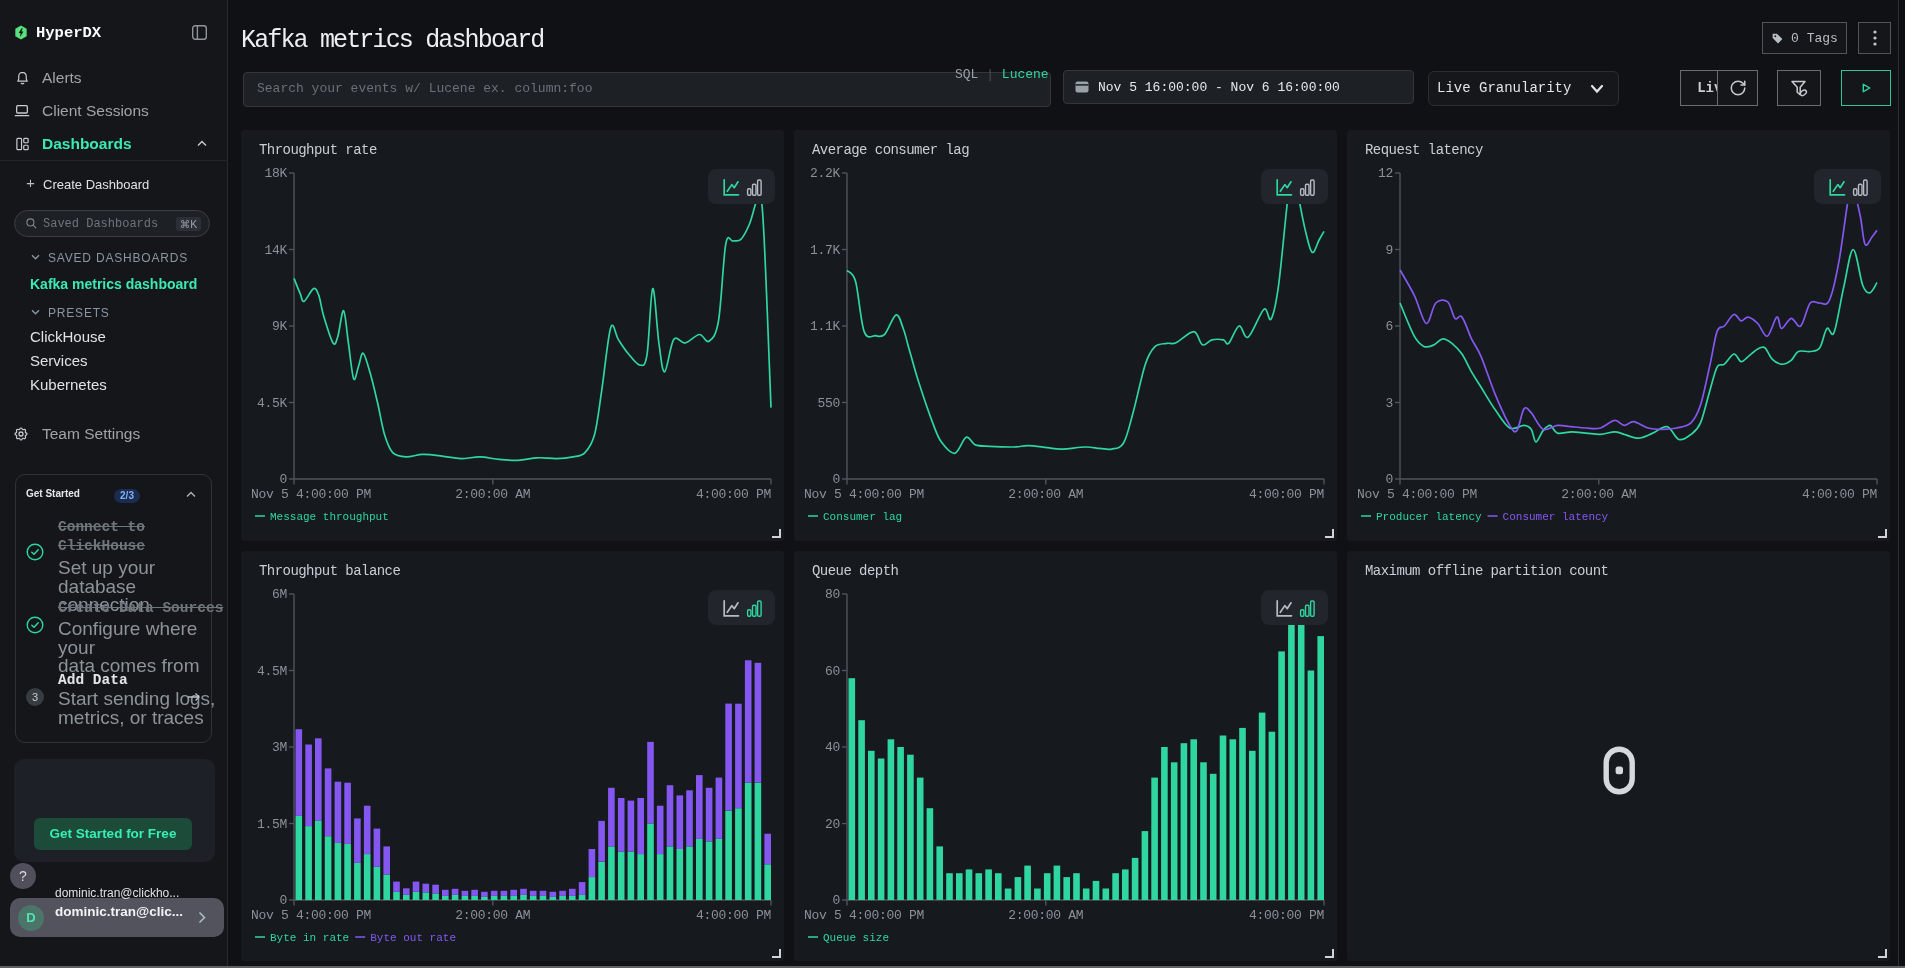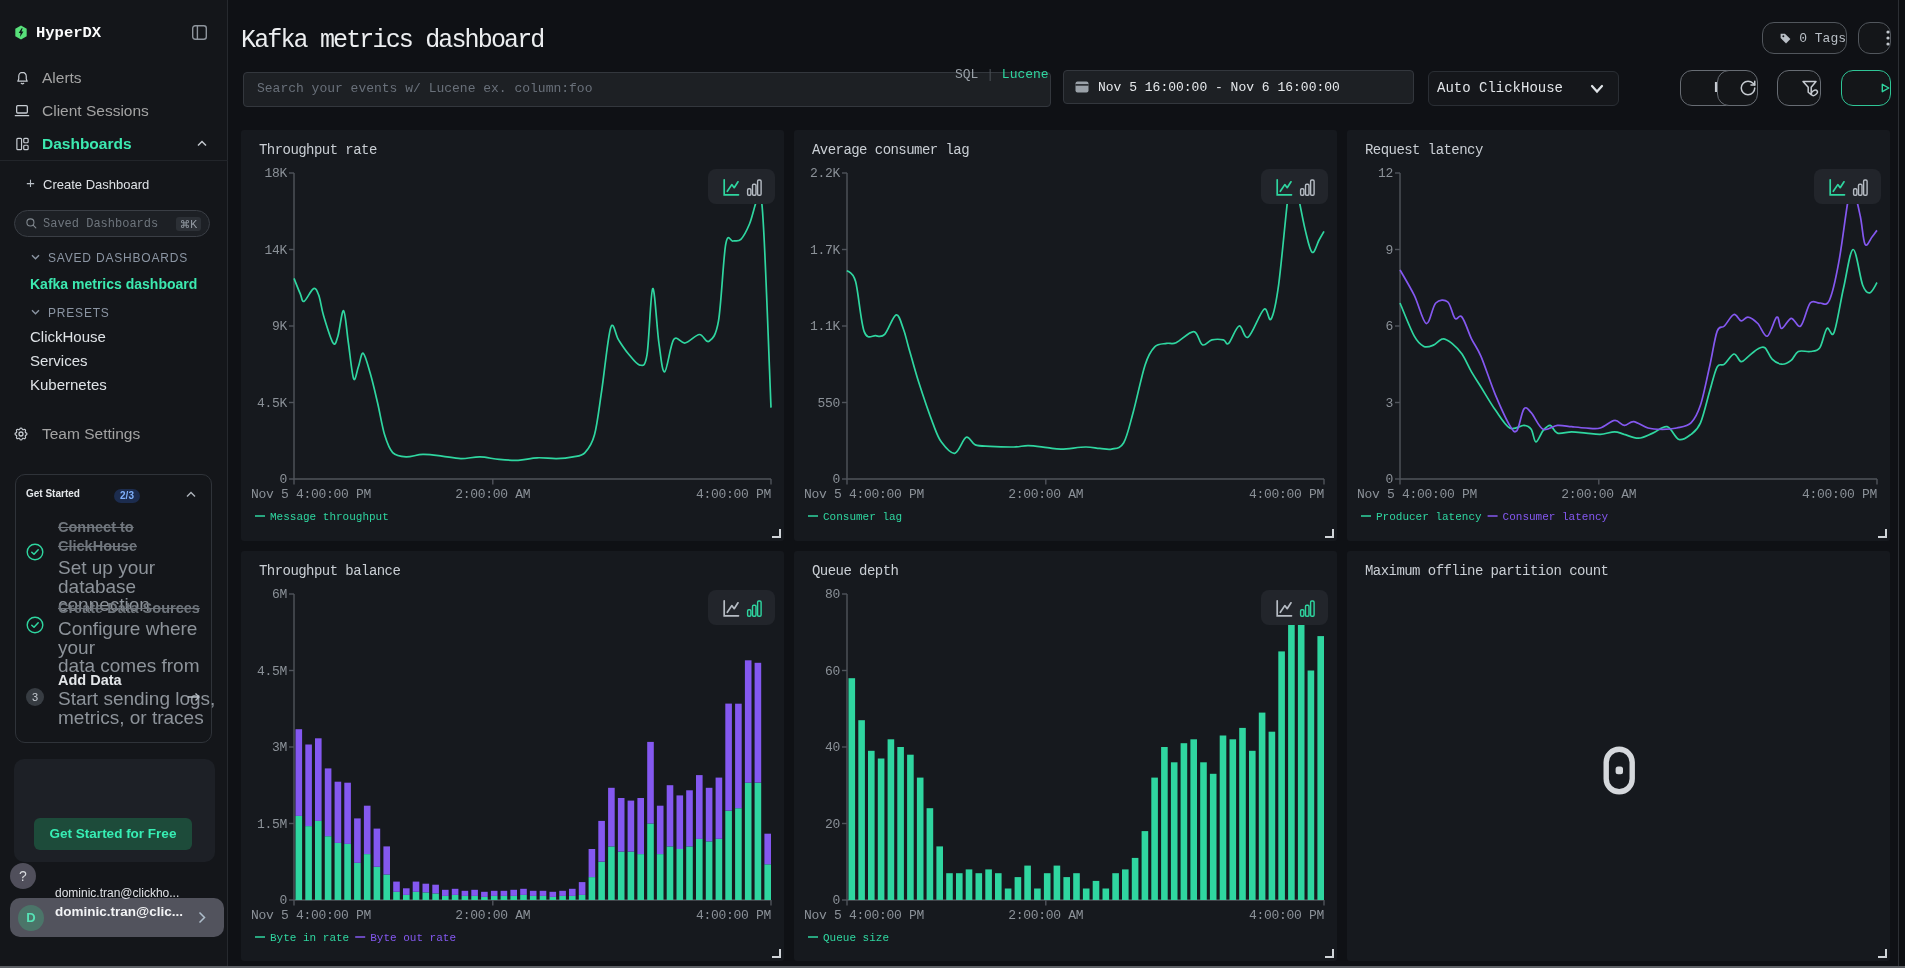--- a/index.html
+++ b/index.html
@@ -6,31 +6,31 @@
 body {position:relative;font-family:"Liberation Mono",monospace}
 .abs {position:absolute}
 .mono {font-family:"Liberation Mono",monospace}
 .b {font-weight:bold}
 #side {position:absolute;left:0;top:0;width:228px;height:968px;background:#14161a;border-right:1px solid #26292e;box-sizing:border-box}
 .logotxt {font-family:"Liberation Mono",monospace;font-weight:bold;font-size:15.5px;color:#fbfcfd}
 .nav {font-family:"Liberation Sans",sans-serif;font-size:15.5px;color:#a3a3a3}
 .nav2 {font-family:"Liberation Sans",sans-serif;font-size:15px;color:#dee2e6}
 .grn {color:#3ce9b0}
 .sect {font-family:"Liberation Sans",sans-serif;font-size:12px;letter-spacing:0.8px;color:#8b95a3}
-.gsT {font-family:Liberation Sans, sans-serif;font-size:14.5px;font-weight:bold;line-height:19px;color:#70767d}
+.gsT {font-family:Liberation Mono, monospace;font-size:14.5px;font-weight:bold;line-height:19px;color:#70767d}
 .strike {text-decoration:line-through}
 .gsD {font-family:"Liberation Sans",sans-serif;font-size:19px;line-height:18.5px;color:#8d939a}
 .card {position:absolute;width:543px;background:#16191e;border-radius:3px}
 .ctitle {position:absolute;left:18px;top:12px;font-size:14px;letter-spacing:-0.55px;color:#c9ced4;font-family:"Liberation Mono",monospace}
 .plot {position:absolute;left:0;top:0}
 .tick {font-family:"Liberation Mono",monospace;font-size:13px;letter-spacing:-0.3px;fill:#8b9198}
 .leg {font-family:"Liberation Mono",monospace;font-size:11px}
 .ctoggle {position:absolute;left:467px;top:39px;width:67px;height:35px;background:#22252b;border-radius:8px}
 .rsz {position:absolute;right:3px;bottom:3px;width:7px;height:7px;border-right:2px solid #d0d4d8;border-bottom:2px solid #d0d4d8}
-.btn {border:1px solid #51565c;border-radius:12px;background:#141619;display:flex;align-items:center;justify-content:flex-end;box-sizing:border-box}
+.btn {border:1px solid #51565c;border-radius:0;background:#141619;display:flex;align-items:center;justify-content:center;box-sizing:border-box}
 .inputbox {background:#1d2024;border:1px solid #33373d;border-radius:4px;box-sizing:border-box}
 #scroll {position:absolute;right:0;top:0;width:6px;height:968px;background:#0d0f12;border-left:1px solid #2c2f34}
 </style></head>
 <body>
 
 <div id="side">
   <svg class="abs" style="left:14px;top:25px" width="14" height="15" viewBox="0 0 16 17">
     <path d="M8 0.5 L14.5 4.25 V12.75 L8 16.5 L1.5 12.75 V4.25 Z" fill="#58e07a"></path>
     <path d="M8.7 3.5 L5.4 9.2 H7.5 L6.9 13.5 L10.8 7.3 H8.5 L9.9 3.5 Z" fill="#10131a"></path>
   </svg>
@@ -160,21 +160,21 @@
   <div class="abs mono" style="left:955px;top:67px;font-size:13px;color:#9aa1a8">SQL <span style="color:#4a4f55">|</span> <span style="color:#2fd6a0">Lucene</span></div>
 
   <div class="abs inputbox" style="left:1063px;top:70px;width:351px;height:34px"></div>
   <svg class="abs" style="left:1075px;top:80px" width="14" height="13" viewBox="0 0 14 13">
     <rect x="0.5" y="1.5" width="13" height="11" rx="2" fill="#9aa1a8"></rect>
     <rect x="0.5" y="4.2" width="13" height="1.4" fill="#15171b"></rect>
   </svg>
   <div class="abs mono" style="left:1098px;top:80px;font-size:13px;color:#e6e9ec">Nov 5 16:00:00 - Nov 6 16:00:00</div>
 
   <div class="abs" style="left:1428px;top:71px;width:191px;height:35px;background:#15171b;border:1px solid #2a2e34;border-radius:6px;box-sizing:border-box"></div>
-  <div class="abs mono" style="left:1437px;top:80px;font-size:14px;color:#e2e5e9">Auto ClickHouse</div>
+  <div class="abs mono" style="left:1437px;top:80px;font-size:14px;color:#e2e5e9">Live Granularity</div>
   <svg class="abs" style="left:1590px;top:84px" width="14" height="10" viewBox="0 0 14 10">
     <path d="M2 2 L7 7.5 L12 2" fill="none" stroke="#dfe3e7" stroke-width="2.2" stroke-linecap="round"></path>
   </svg>
 
   <div class="abs btn" style="left:1680px;top:70px;width:68px;height:36px;border-color:#676c73">
       <span class="mono b" style="font-size:14px;color:#c9ced3">Live</span>
     </div>
 
   <div class="abs btn" style="left:1717px;top:70px;width:41px;height:36px;border-color:#676c73">
     <svg width="18" height="18" viewBox="0 0 24 24">

